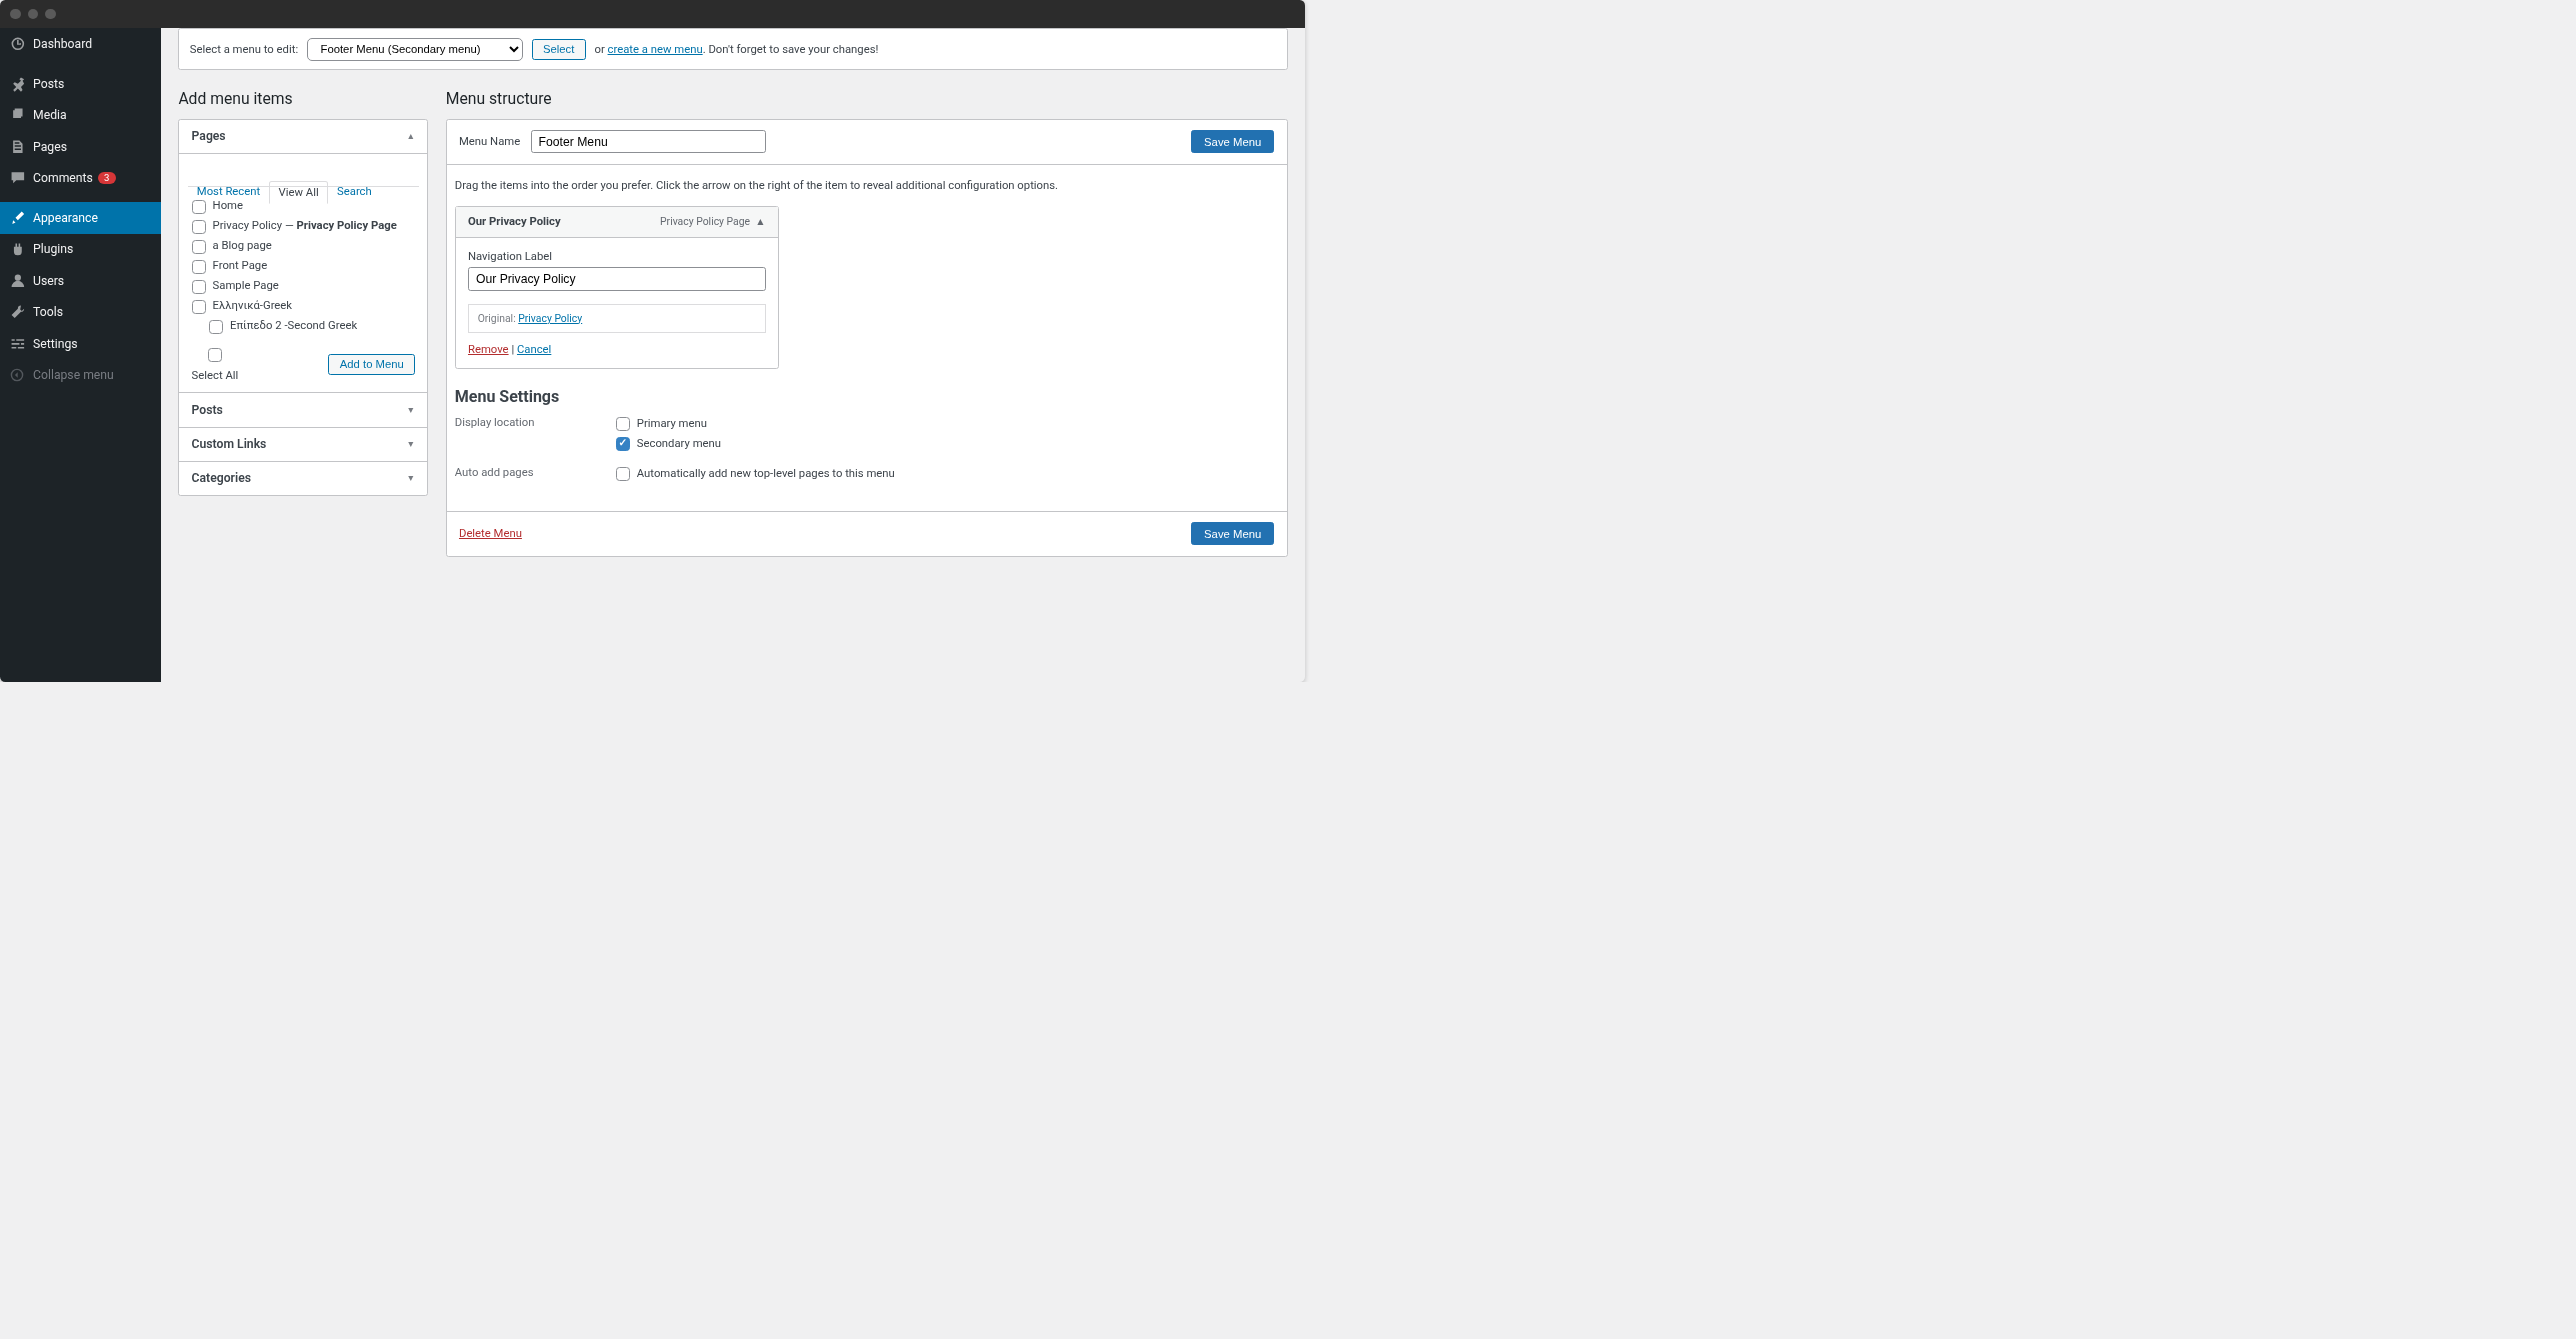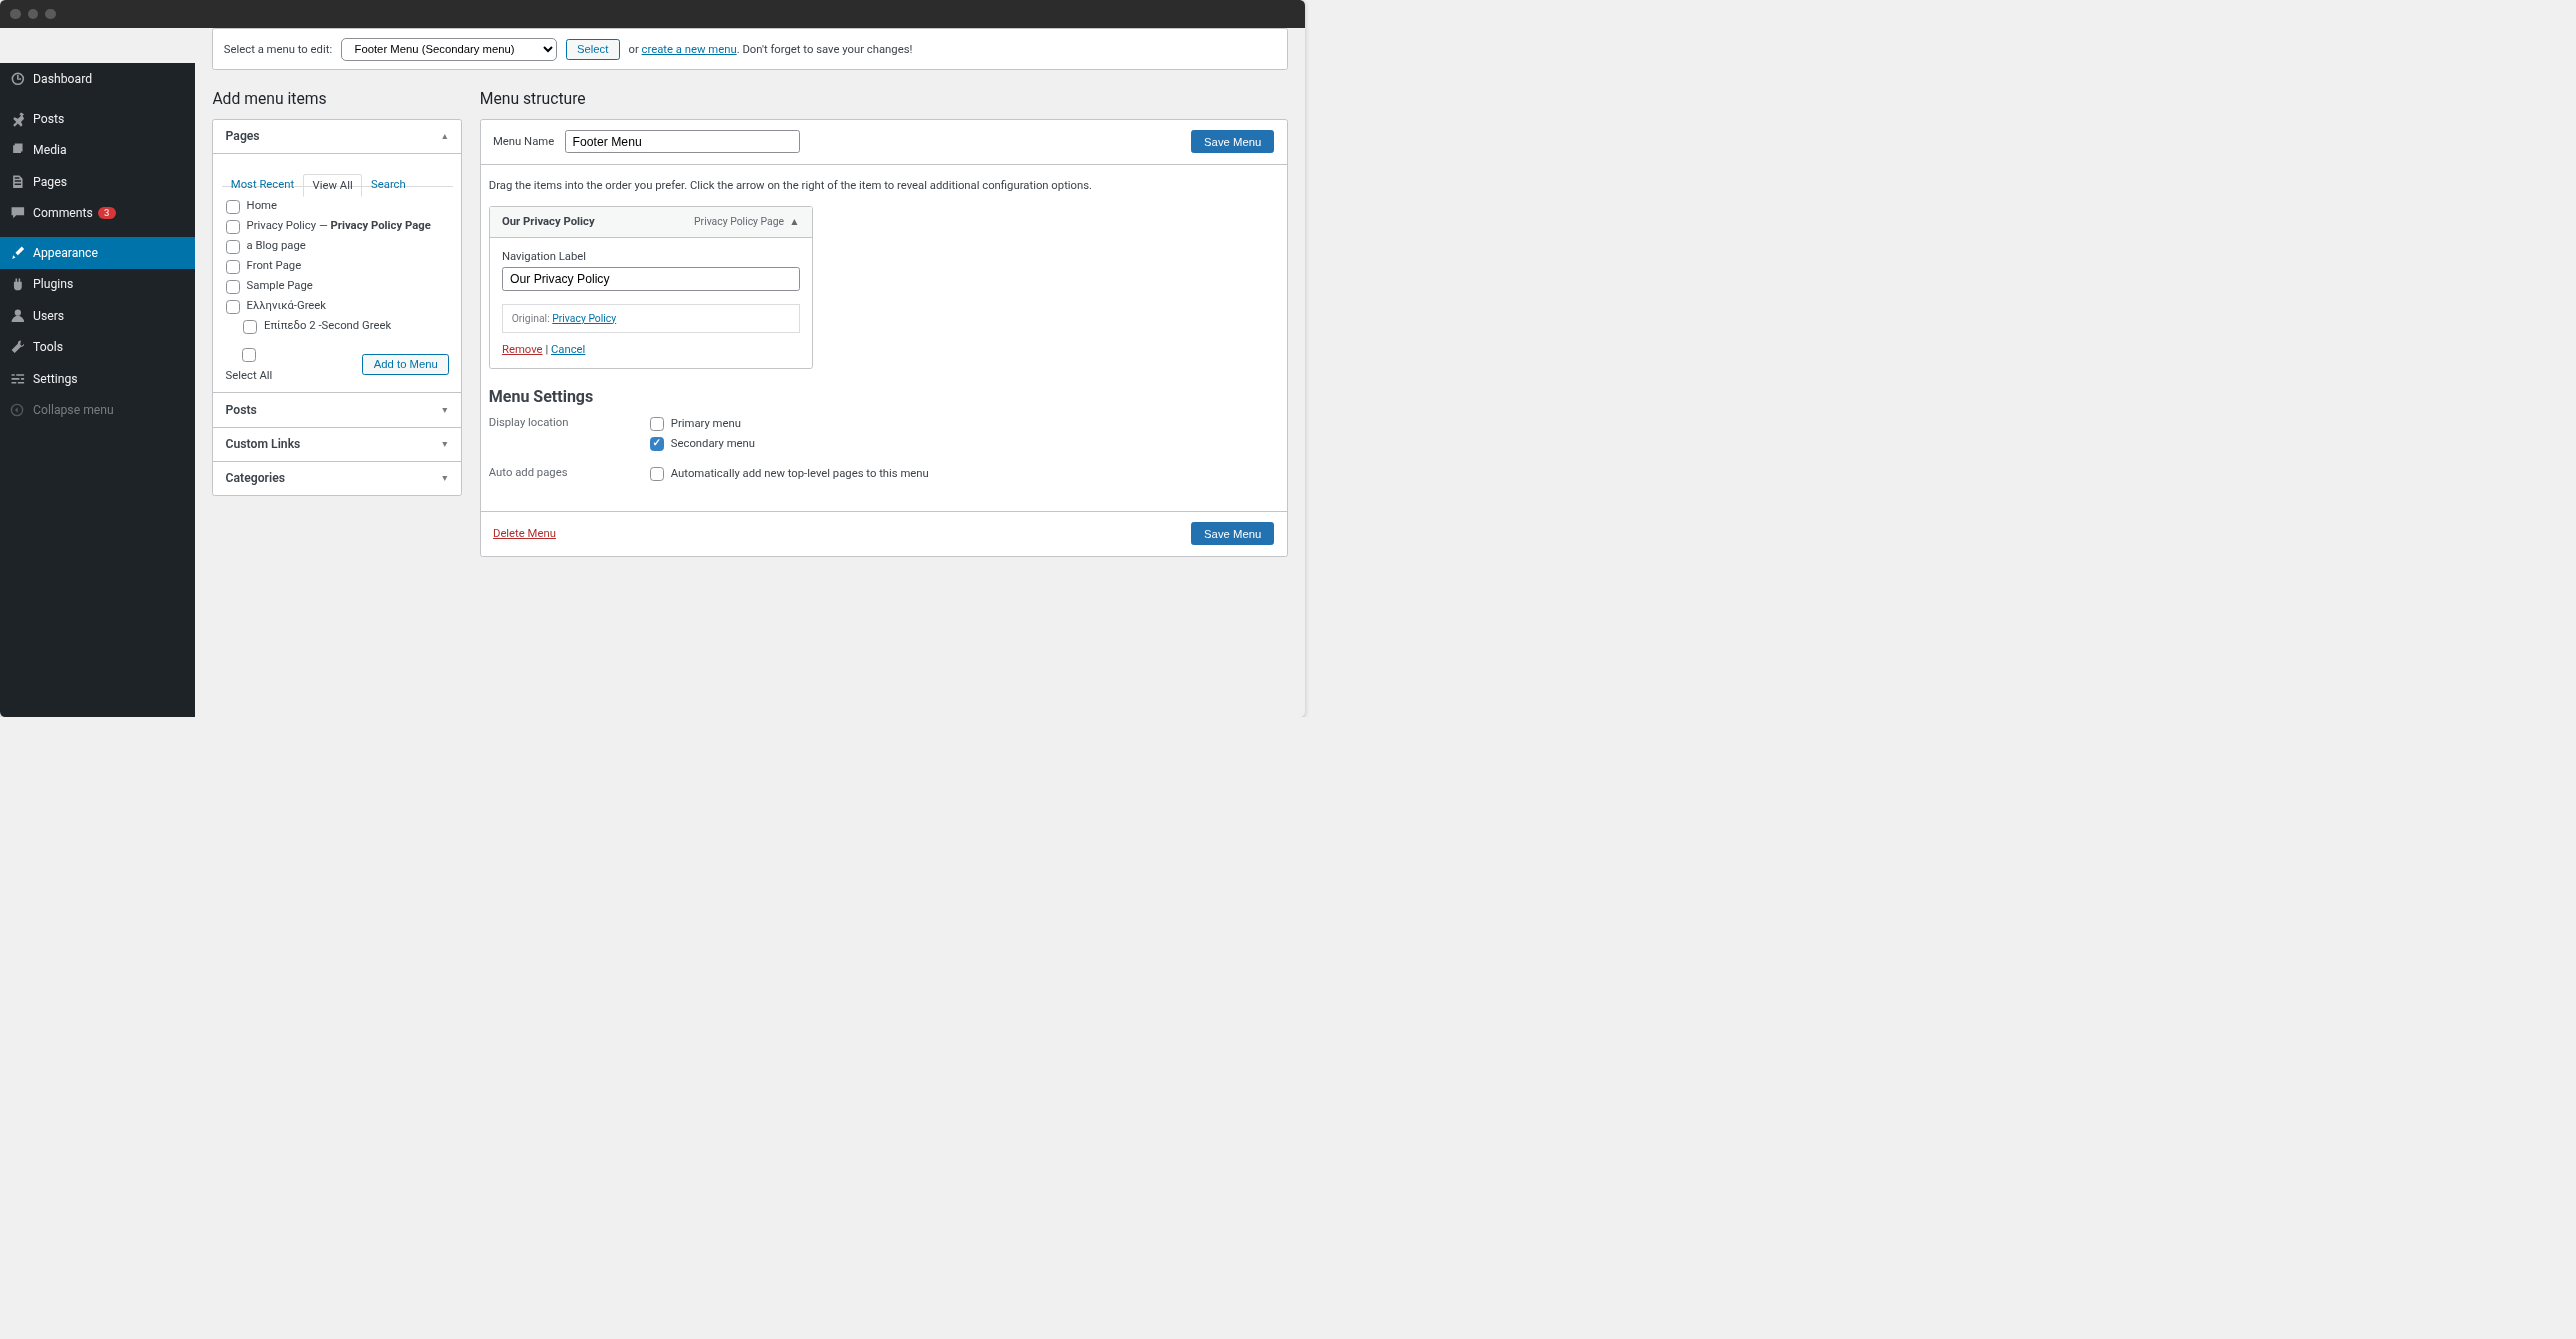--- a/index.html
+++ b/index.html
@@ -1,21 +1,21 @@
 <!DOCTYPE html>
 <html style="font-size:14px"><head>
 <meta charset="utf-8">
 <style>
 * { box-sizing: border-box; margin: 0; padding: 0; }
 body { font-family: -apple-system, BlinkMacSystemFont, "Segoe UI", Roboto, sans-serif; font-size: 11.3px; color: #3c434a; background: #f0f0f1; }
 .window { width: 1305px; background: #f0f0f1; border-radius: 5.2px; overflow: hidden; box-shadow: 0 1.7px 5.2px rgba(0,0,0,0.2); }
 .titlebar { background: #2c2c2c; height: 28px; display: flex; align-items: center; padding: 0 10.4px; }
 .dot { width: 10.4px; height: 10.4px; border-radius: 50%; background: #5a5a5a; margin-right: 7px; }
 .body { display: flex; }
-.sidebar { width: 195px; background: #1d2327; color: #f0f0f1; min-height: 654px; position: relative; margin-top: 35px; }
+.sidebar { width: 161px; background: #1d2327; color: #f0f0f1; min-height: 654px; position: relative; }
 .sidebar-item { display: flex; align-items: center; padding: 7px 8.7px; font-size: 12.2px; cursor: pointer; }
 .sidebar-item .icon { width: 17.4px; height: 17.4px; margin-right: 7px; display: flex; align-items: center; justify-content: center; opacity: 0.6; }
 .sidebar-item.active { background: #0073aa; color: #fff; position: relative; }
 .sidebar-item.active .icon { opacity: 1; }
 .sidebar-item.active::after { content: ''; position: absolute; right: -7px; top: 50%; transform: translateY(-50%); border: 7px solid transparent; border-right-color: #f0f0f1; }
 .sidebar-sub { background: #2c3338; }
 .sidebar-sub .sub-item { padding: 5.2px 10.4px; font-size: 11.3px; color: rgba(240,246,252,0.7); cursor: pointer; }
 .sidebar-sub .sub-item.active { color: #fff; font-weight: 600; }
 .badge { background: #d63638; color: #fff; border-radius: 7.8px; padding: 0.9px 6.1px; font-size: 9.6px; margin-left: 5.2px; }
 .main { flex: 1; padding: 0 17.4px 17.4px 17.4px; }
@@ -30,21 +30,21 @@
 .columns { display: flex; gap: 17.4px; margin-top: 19px; }
 .col-left { width: 250px; }
 .col-right { flex: 1; }
 h3.section-title { font-size: 15.7px; font-weight: 400; color: #1d2327; margin-bottom: 10.4px; }
 .accordion { border: 0.9px solid #c3c4c7; background: #fff; border-radius: 2.6px; }
 .accordion-header { padding: 9.6px 12.2px; font-weight: 600; font-size: 12.2px; display: flex; justify-content: space-between; align-items: center; cursor: pointer; border-bottom: 0.9px solid #c3c4c7; }
 .accordion-header.collapsible { border-top: 0.9px solid #c3c4c7; border-bottom: none; }
 .accordion-header .caret { font-size: 8.7px; color: #787c82; }
 .accordion-body { padding: 0 0 10.4px 0; }
 .inner-tabs { display: flex; border-bottom: 0.9px solid #dcdcde; margin: 8.7px 8.7px 7px 8.7px; font-size: 11.3px; }
-.inner-tab { padding: 4.4px 8.7px; color: #0073aa; cursor: pointer; position: relative; top: 11px; }
+.inner-tab { padding: 4.4px 8.7px; color: #0073aa; cursor: pointer; position: relative; top: 18px; }
 .inner-tab.active { border: 0.9px solid #dcdcde; border-bottom: 0.9px solid #fff; color: #3c434a; border-top-left-radius: 2.6px; border-top-right-radius: 2.6px; }
 .check-list { list-style: none; padding: 1.7px 12.2px; font-size: 11.3px; }
 .check-list li { padding: 2.6px 0; display: flex; align-items: flex-start; gap: 7px; }
 .check-list li.indent { padding-left: 17.4px; }
 .check { width: 14px; height: 14px; border: 0.9px solid #8c8f94; border-radius: 3.5px; flex-shrink: 0; margin-top: 0.9px; }
 .check.checked { background: #3582c4; border-color: #3582c4; position: relative; }
 .check.checked::after { content: '✓'; color: #fff; position: absolute; top: -1.7px; left: 1.7px; font-size: 10.4px; font-weight: bold; }
 .accordion-footer { display: flex; justify-content: space-between; align-items: center; padding: 8.7px 12.2px 0 12.2px; }
 .menu-panel { border: 0.9px solid #c3c4c7; background: #fff; border-radius: 2.6px; }
 .menu-panel-header { padding: 10.4px 12.2px; border-bottom: 0.9px solid #c3c4c7; display: flex; align-items: center; justify-content: space-between; }

